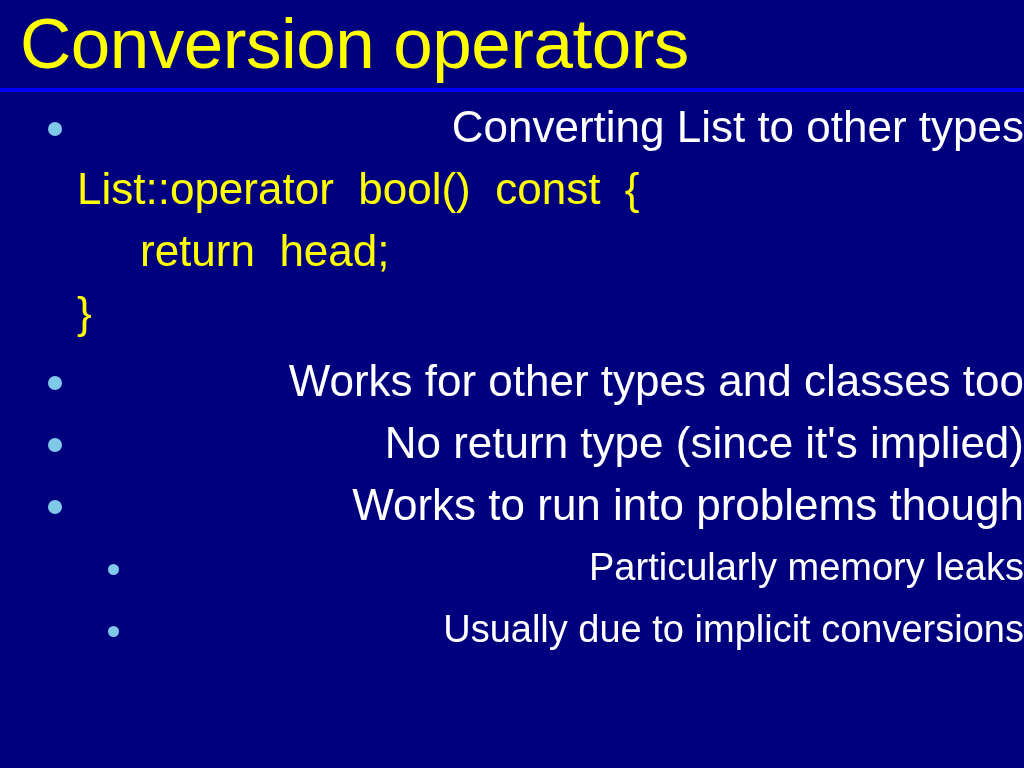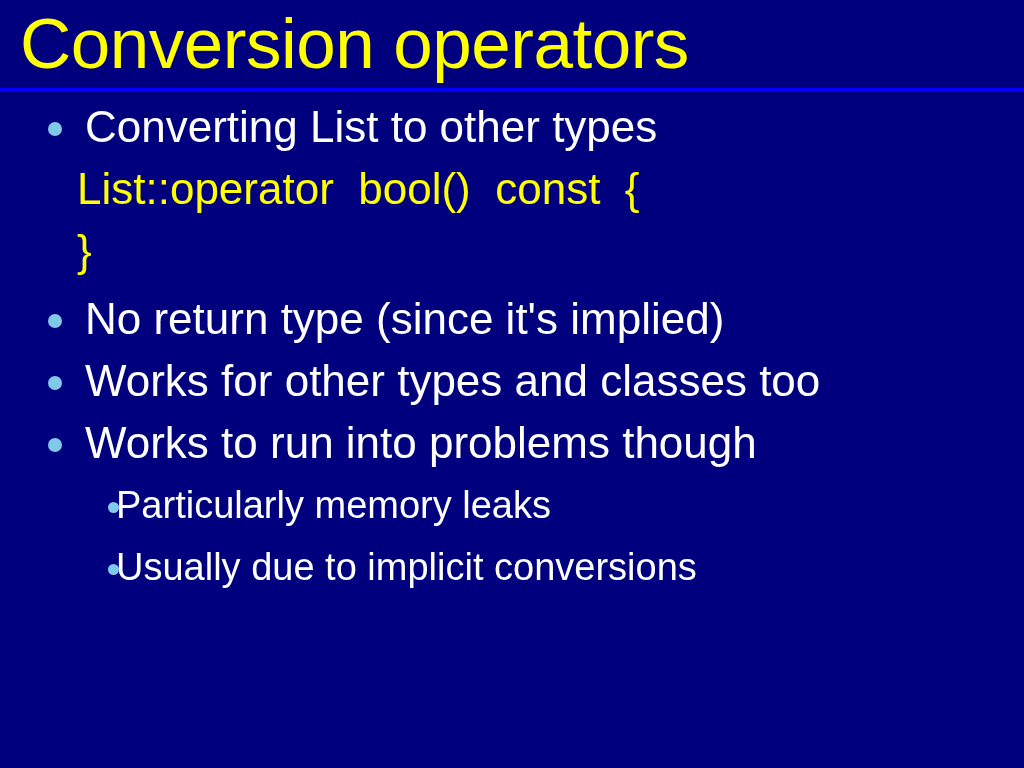--- a/index.html
+++ b/index.html
@@ -53,20 +53,21 @@
     left: 0;
     top: 96px;
     width: 1024px;
     height: 672px;
   }
   .bullet-row {
     position: relative;
     display: block;
     padding-left: 85px;
     min-height: 62px;
+    text-align: right;
   }
   .bullet-row.lvl1 {
     font-size: 44px;
     line-height: 62px;
     color: #FFFFFF;
   }
   .bullet-row.lvl2 {
     font-size: 38px;
     line-height: 62px;
     color: #FFFFFF;
@@ -122,33 +123,34 @@
 
   <div class="body-area">
 
     <div class="bullet-row lvl1">
       <span class="bullet-dot"></span>
       <span class="bullet-text">Converting List to other types</span>
     </div>
 
     <div class="code-line">List::operator  bool()  const  {</div>
 
+    <div class="code-line indent-1">return  head;</div>
 
     <div class="code-line">}</div>
 
     <div class="spacer-sm"></div>
 
     <div class="bullet-row lvl1">
       <span class="bullet-dot"></span>
-      <span class="bullet-text">No return type (since it's implied)</span>
+      <span class="bullet-text">Works for other types and classes too</span>
     </div>
 
     <div class="bullet-row lvl1">
       <span class="bullet-dot"></span>
-      <span class="bullet-text">Works for other types and classes too</span>
+      <span class="bullet-text">No return type (since it's implied)</span>
     </div>
 
     <div class="bullet-row lvl1">
       <span class="bullet-dot"></span>
       <span class="bullet-text">Works to run into problems though</span>
     </div>
 
     <div class="bullet-row lvl2">
       <span class="bullet-dot"></span>
       <span class="bullet-text">Particularly memory leaks</span>

